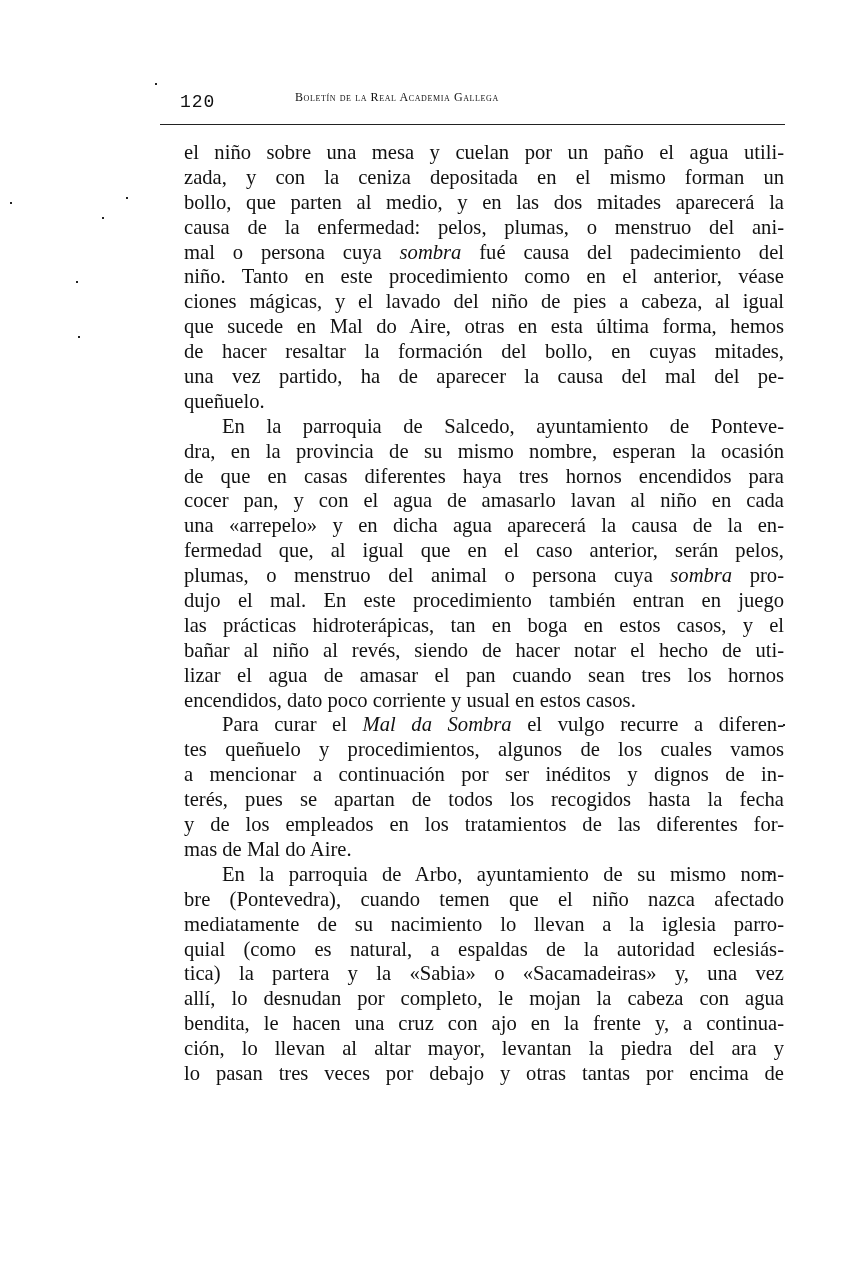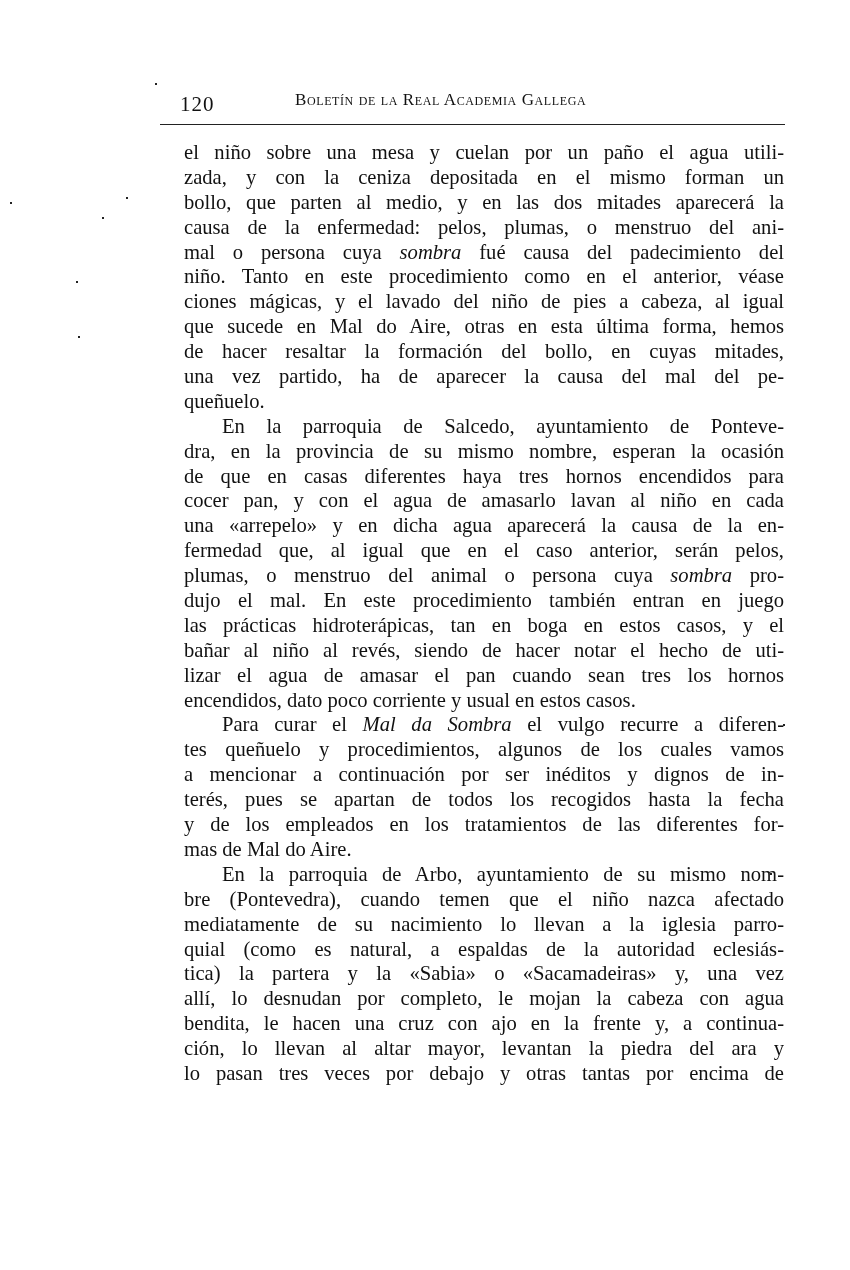--- a/index.html
+++ b/index.html
@@ -1,20 +1,20 @@
 <!DOCTYPE html>
 <html><head>
 <meta charset="utf-8">
 <style>
   html, body { margin: 0; padding: 0; background: #ffffff; }
   body { width: 850px; height: 1270px; position: relative; overflow: hidden; color: #111; }
   .page { position: absolute; left: 0; top: 0; width: 850px; height: 1270px; background: #fff; }
   .header { position: absolute; left: 160px; top: 88px; width: 625px; height: 36px; }
-  .page-num { position: absolute; left: 20px; top: 4px; font-family: Liberation Serif, serif; font-size: 21px; letter-spacing: 1px; }
-  .running-title { position: absolute; left: 135px; top: 2px; font-family: "Liberation Serif", serif; font-size: 17px; font-variant: small-caps; letter-spacing: 0.6px; }
+  .page-num { position: absolute; left: 20px; top: 4px; font-family: Liberation Mono, monospace; font-size: 18px; letter-spacing: 1px; }
+  .running-title { position: absolute; left: 135px; top: 2px; font-family: "Liberation Serif", serif; font-size: 12px; font-variant: small-caps; letter-spacing: 0.6px; }
   .rule { position: absolute; left: 160px; top: 124px; width: 625px; height: 0; border-top: 1.5px solid #222; }
   .body-text { position: absolute; left: 164px; top: 140px; width: 620px; font-family: "Liberation Serif", serif; font-size: 20.6px; line-height: 24.9px; }
   .line { display: block; white-space: nowrap; text-align: justify; text-align-last: justify; height: 24.9px; margin-left: 20px; }
   .line.last { text-align-last: left; }
   .line.indent { padding-left: 38px; }
   .specks span { position: absolute; background: #222; width: 2px; height: 2px; }
 </style>
 </head>
 <body>
 

